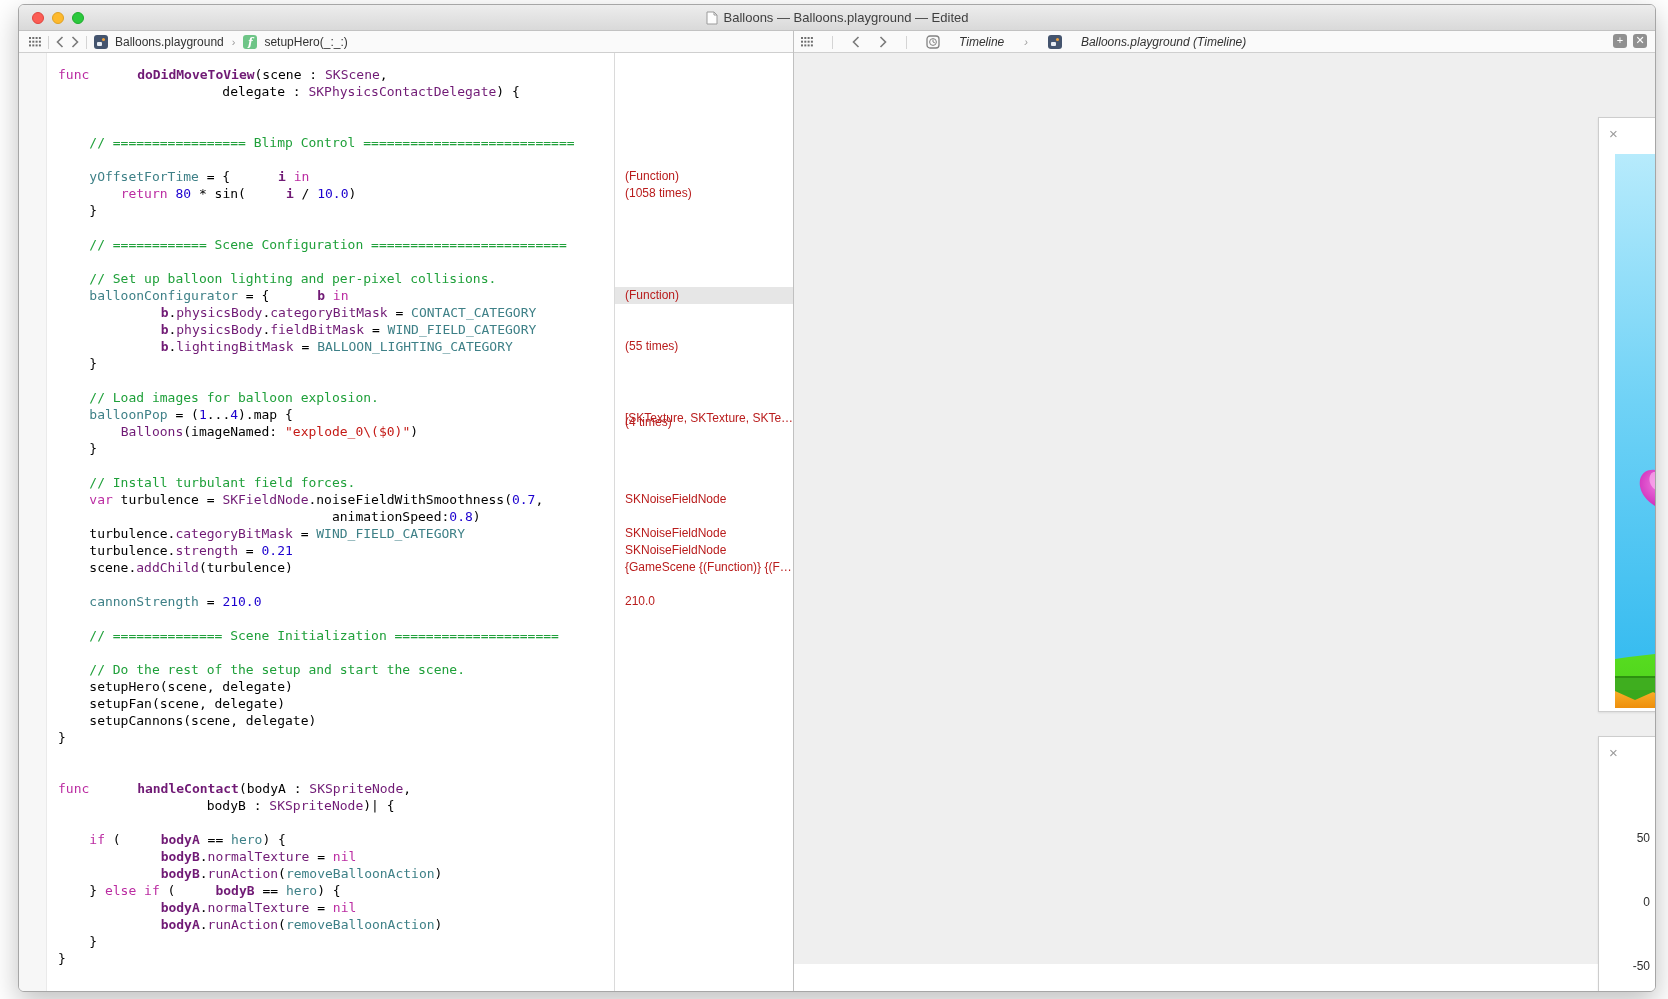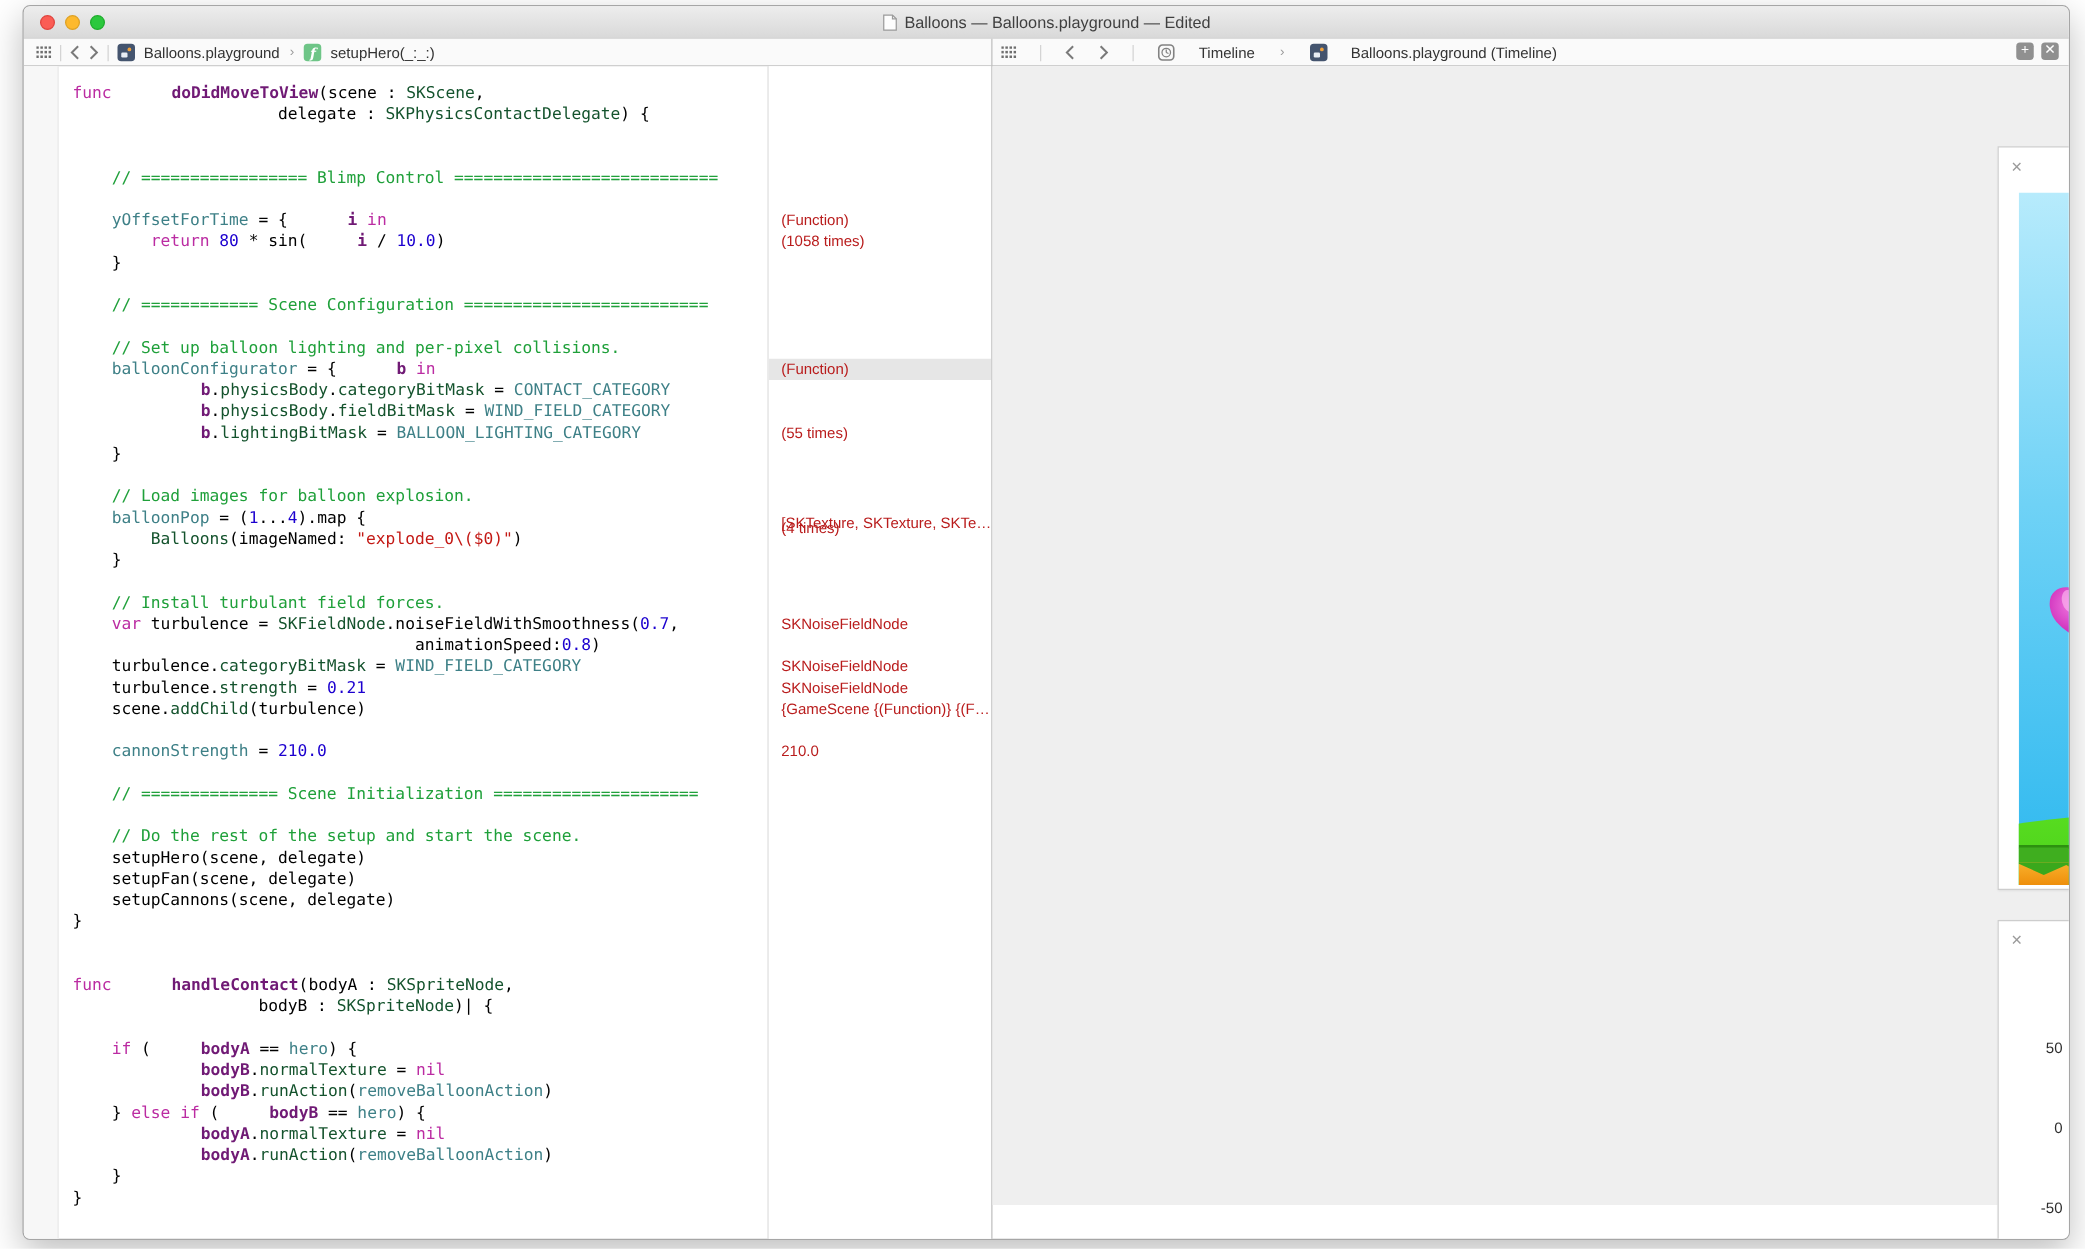--- a/index.html
+++ b/index.html
@@ -20,21 +20,21 @@
   .light.red    { background:#fb5d55; border:1px solid #e0443e; }
   .light.yellow { background:#fdb92d; border:1px solid #dea123; }
   .light.green  { background:#2bc83d; border:1px solid #1dad2b; }
   .title-wrap { margin:0 auto; display:flex; align-items:center; gap:6px;
                 font-size:13px; color:#3f3f3f; }
 
   
   .jumpbar { position:absolute; left:0; top:26px; width:100%; height:22px;
              background:#fafafa; border-bottom:1px solid #cfcfcf; }
   .jb-left  { position:absolute; left:10px; top:26px; height:22px; display:flex; align-items:center; gap:7px; }
-  .jb-right { position:absolute; left:782px; top:26px; height:22px; display:flex; align-items:center; gap:19px; }
+  .jb-right { position:absolute; left:782px; top:26px; height:22px; display:flex; align-items:center; gap:19px;font-style:italic; }
   .jb-sep { width:1px; height:13px; background:#d4d4d4; }
   .crumb { font-size:12px; color:#333; white-space:nowrap; }
   .crumb-arrow { font-size:11px; color:#9a9a9a; padding:0 1px; }
   .mini-icon { display:inline-flex; align-items:center; justify-content:center; }
   .file-badge { width:14px; height:14px; border-radius:3px; background:#44546e; position:relative; }
   .file-badge i { position:absolute; left:3px; bottom:3px; width:5px; height:4px; background:#e8edf4; border-radius:1px; }
   .file-badge b { position:absolute; right:3px; top:3px; width:3px; height:3px; background:#f0a23c; border-radius:50%; }
   .fn-badge { width:14px; height:14px; border-radius:3px; background:#6ec587; color:#fff;
               font:italic bold 11px "DejaVu Serif", serif; display:flex; align-items:center; justify-content:center; }
   .corner-btns { position:absolute; right:8px; top:29px; display:flex; gap:6px; }
@@ -42,21 +42,21 @@
                 font-size:11px; line-height:13px; text-align:center; }
 
   
   .gutter { position:absolute; left:0; top:48px; width:28px; height:940px;
             background:#f7f7f7; border-right:1px solid #eaeaea; }
   #code-layer { position:absolute; left:39px; top:48px; width:556px; height:940px;
                 padding-top:12.5px; font-family:"DejaVu Sans Mono", monospace;
                 font-size:13px; overflow:hidden; }
   .code-line { height:17px; line-height:17px; white-space:pre; }
   .tok-k { color:#bb2ca2; font-weight:normal;margin-top:44px; }
-  .tok-t { color:#14532d; }
+  .tok-t { color:#701a75; }
   .tok-v { color:#3e8087; }
   .tok-n { color:#1c00cf; }
   .tok-s { color:#c41a16; }
   .tok-c { color:#1fa03a; }
   .tok-b { color:#000; }
   .tok-d { color:#701a75; font-weight:bold;margin-left:40px; }
   .editor-divider { position:absolute; left:595px; top:48px; width:1px; height:940px; background:#dadada; }
 
   
   #results-layer { position:absolute; left:596px; top:48px; width:178px; height:940px; background:#fff; overflow:hidden; }

